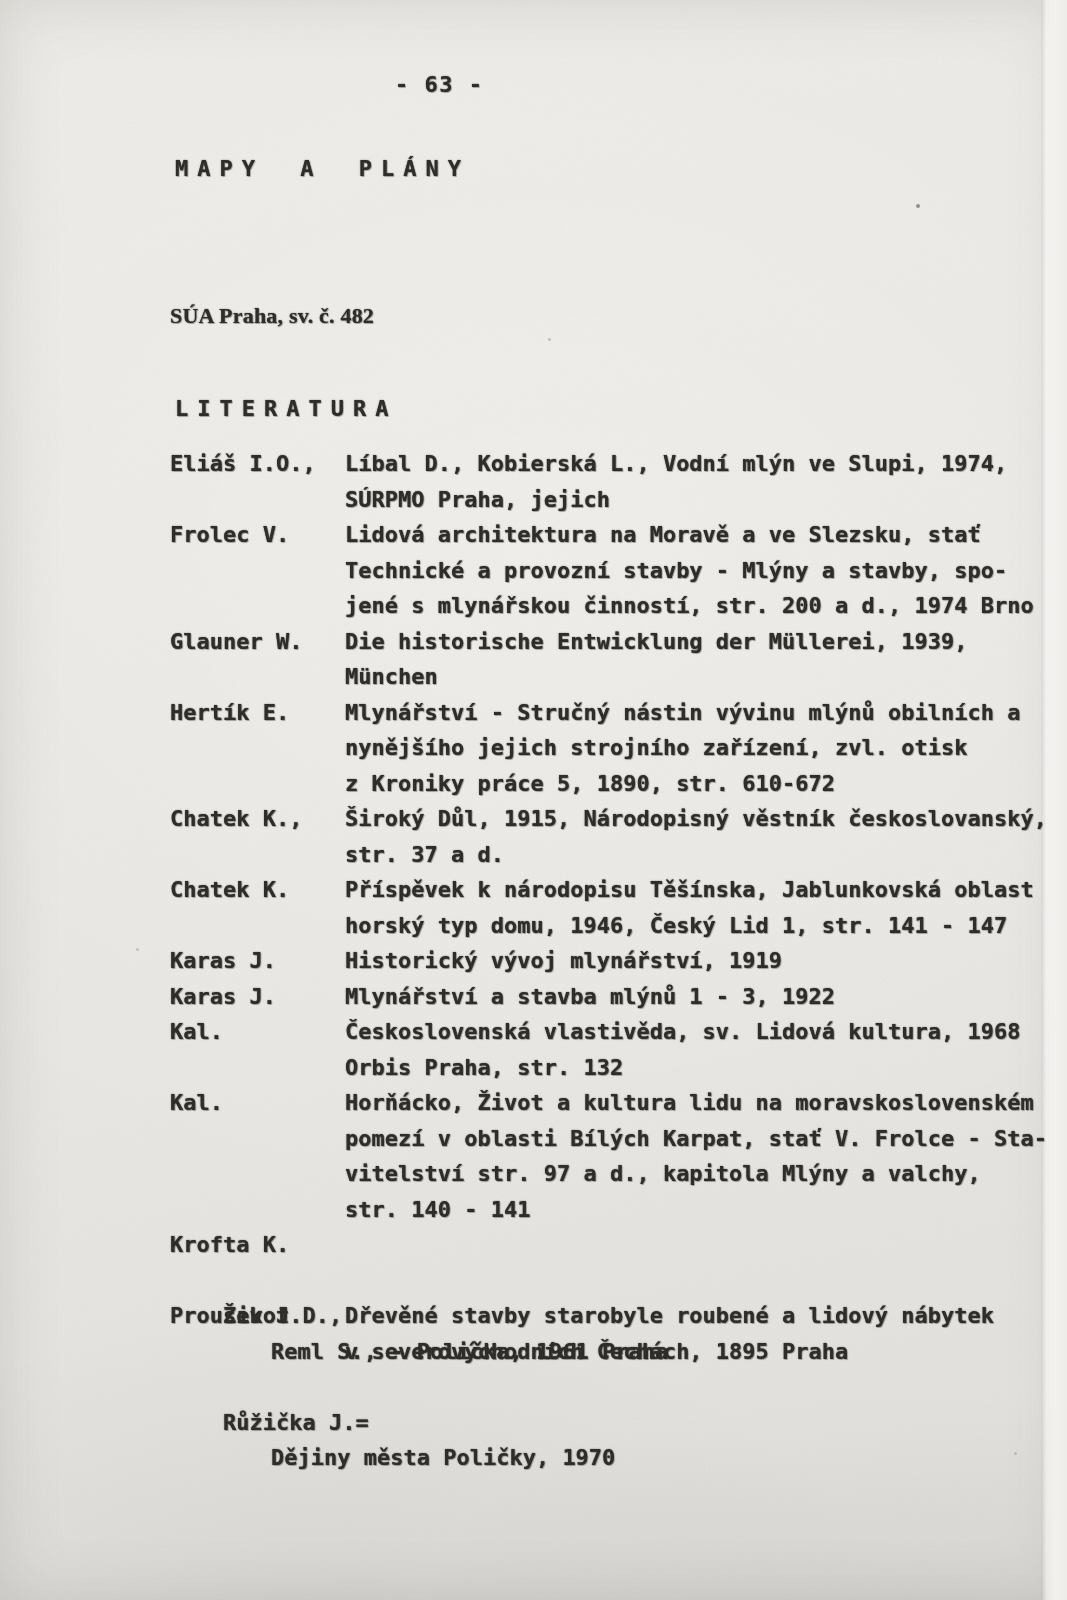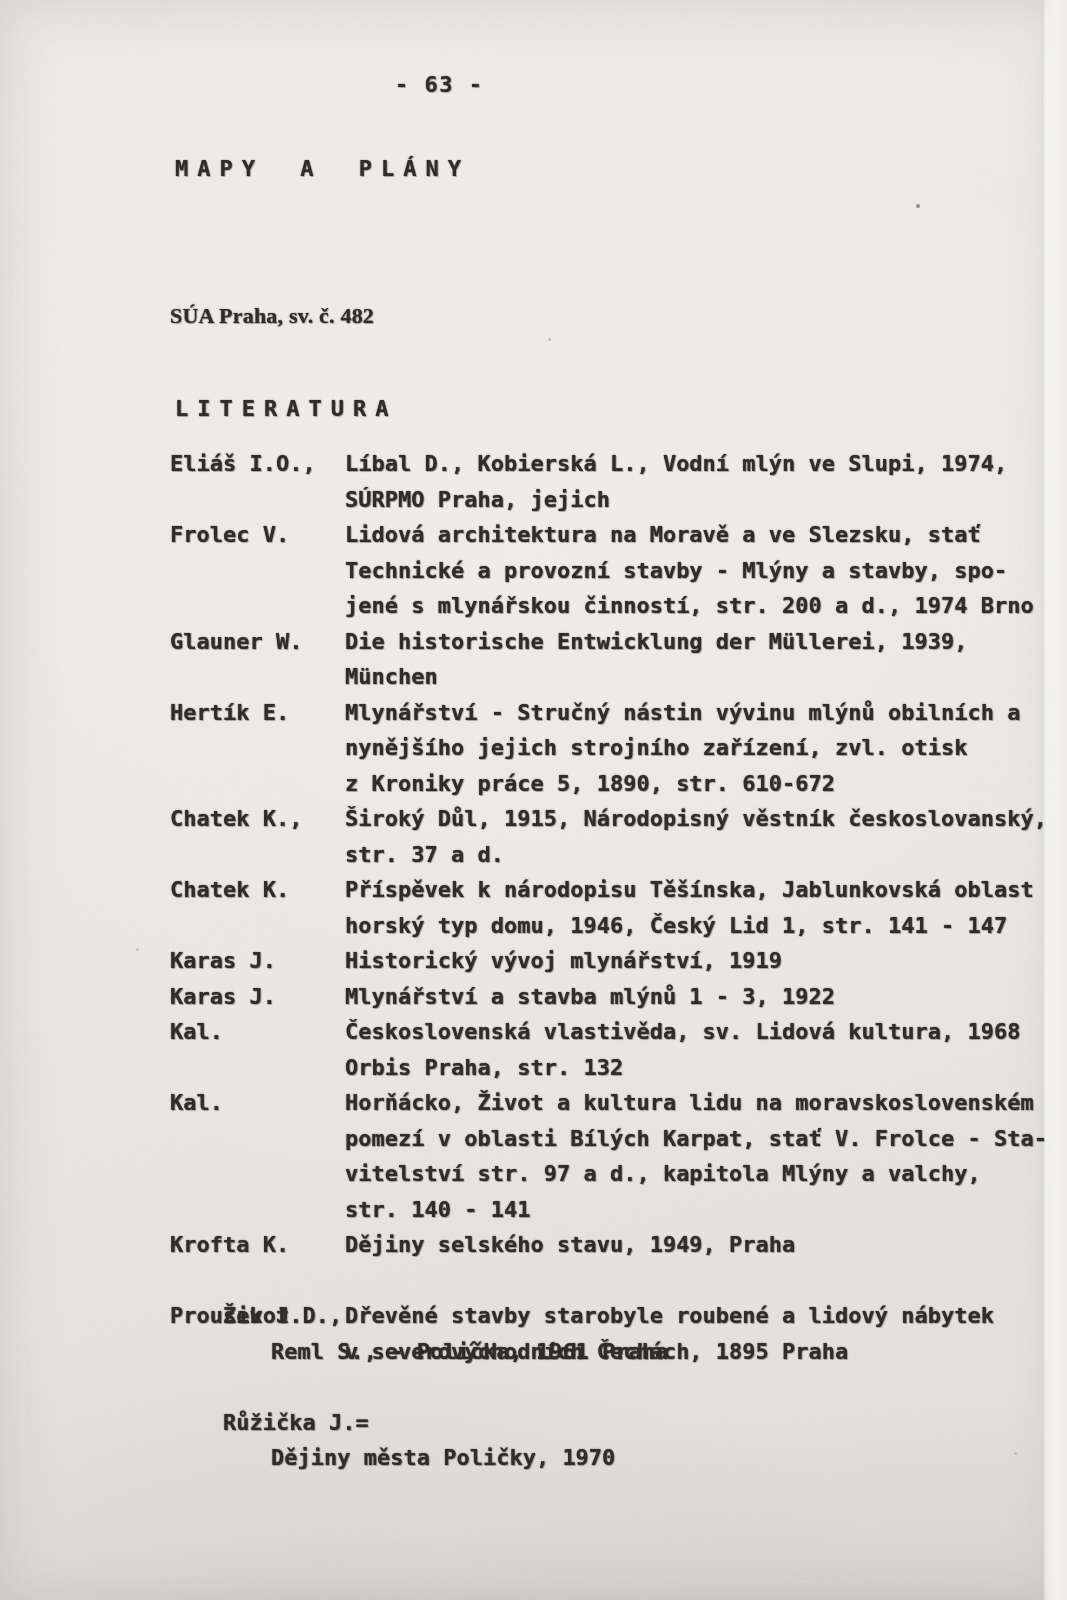--- a/index.html
+++ b/index.html
@@ -158,23 +158,20 @@
     <div class="author">Kal.</div>
     <div class="lines">
             <div class="line">Horňácko, Život a kultura lidu na moravskoslovenském</div>
             <div class="line">pomezí v oblasti Bílých Karpat, stať V. Frolce - Sta-</div>
             <div class="line">vitelství str. 97 a d., kapitola Mlýny a valchy,</div>
             <div class="line">str. 140 - 141</div>
           </div>
   </div>
         <div class="entry">
     <div class="author">Krofta K.</div>
-    <div class="lines">
-            <div class="line">Dějiny selského stavu, 1949, Praha</div>
-          </div>
   </div>
         <div class="entry flow">
     <div class="author">Život D.,</div>
     <div class="lines"><div class="line">Reml S., - Polička, 1961 Praha</div></div>
   </div>
         <div class="entry">
     <div class="author">Prousek J.</div>
     <div class="lines">
             <div class="line">Dřevěné stavby starobyle roubené a lidový nábytek</div>
             <div class="line">v severovýchodních Čechách, 1895 Praha</div>

